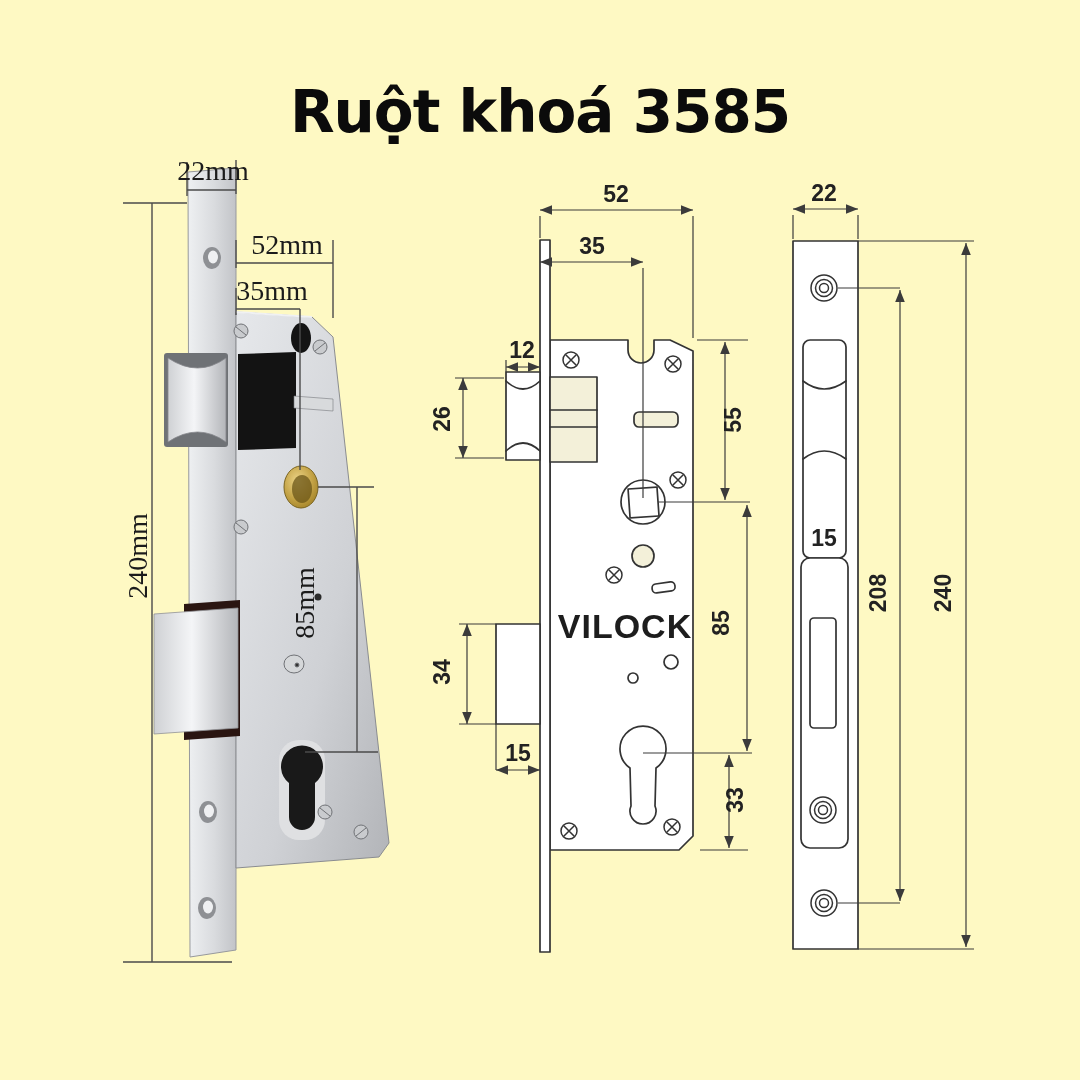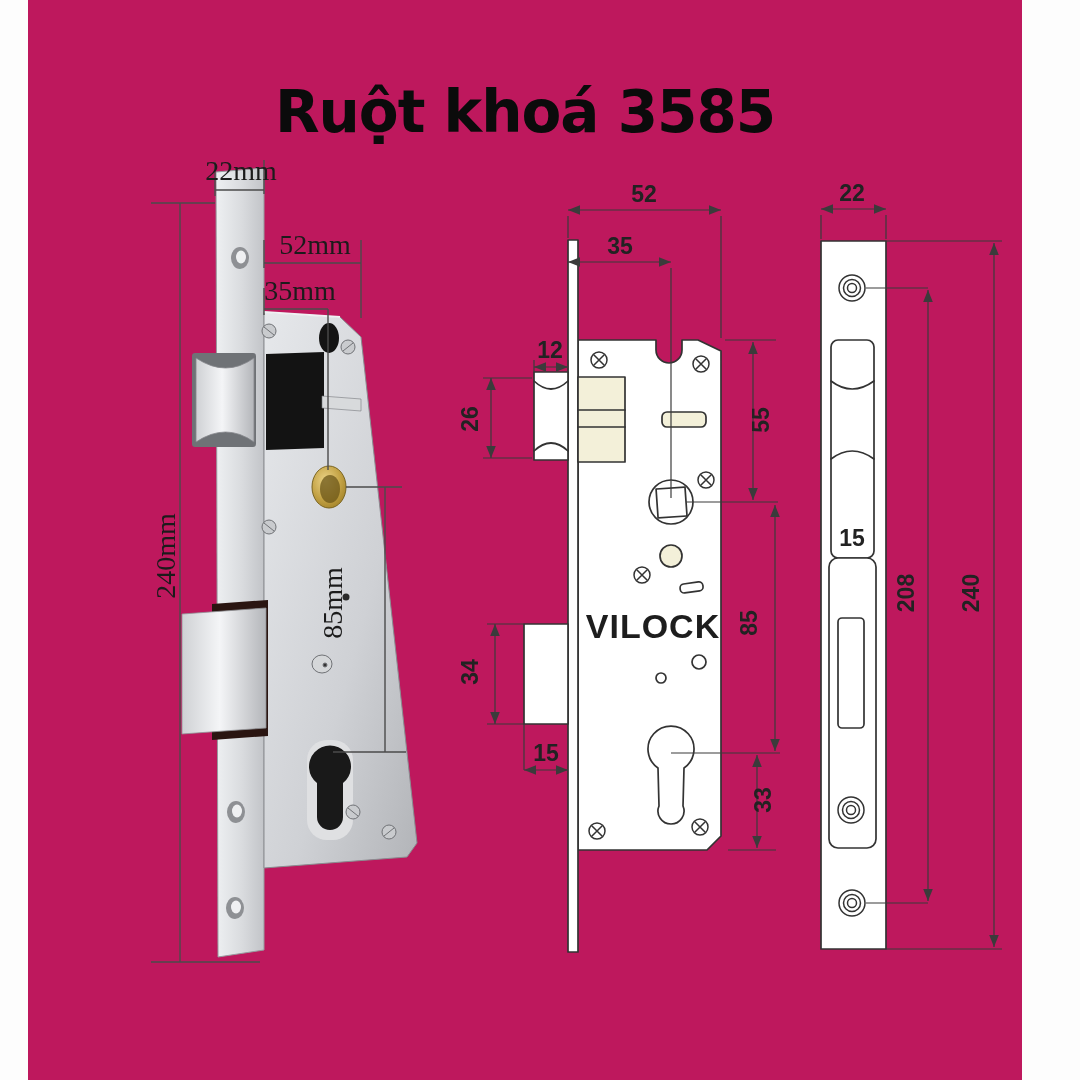--- a/index.html
+++ b/index.html
@@ -1,17 +1,17 @@
 <!DOCTYPE html>
 <html><head>
 <meta charset="utf-8">
 <style>
   html,body{margin:0;padding:0;background:#fdfdfd;}
-  .canvas{position:relative;width:994px;height:1080px;background:#be185d;overflow:hidden;
-          font-family:"Liberation Sans",sans-serif;margin-left:28px;}
+  .canvas{position:relative;width:1080px;height:1080px;background:#fef9c3;overflow:hidden;
+          font-family:"Liberation Sans",sans-serif;}
   .title{position:absolute;top:78px;left:0;width:100%;text-align:center;
          font-family:"DejaVu Sans","Liberation Sans",sans-serif;font-weight:bold;
          font-size:58px;letter-spacing:-1px;color:#0b0b0b;}
   svg{position:absolute;left:0;top:0;}
   .ln  {fill:none;stroke:#333;stroke-width:1.7;stroke-linejoin:round;stroke-linecap:round;}
   .lnf {fill:#ffffff;stroke:#333;stroke-width:1.7;stroke-linejoin:round;}
   .beige{fill:#f3f0d9;stroke:#333;stroke-width:1.7;stroke-linejoin:round;}
   .scr {fill:#ffffff;stroke:#333;stroke-width:1.5;}
   .scx {fill:none;stroke:#333;stroke-width:1.5;stroke-linecap:round;}
   .dim {fill:none;stroke:#3b3b3b;stroke-width:1.2;}

